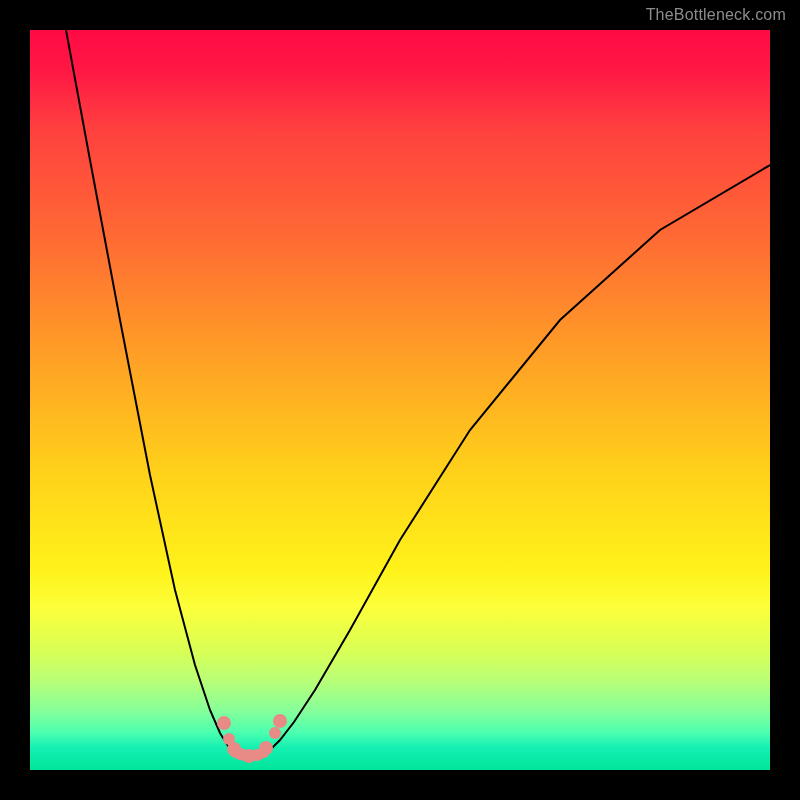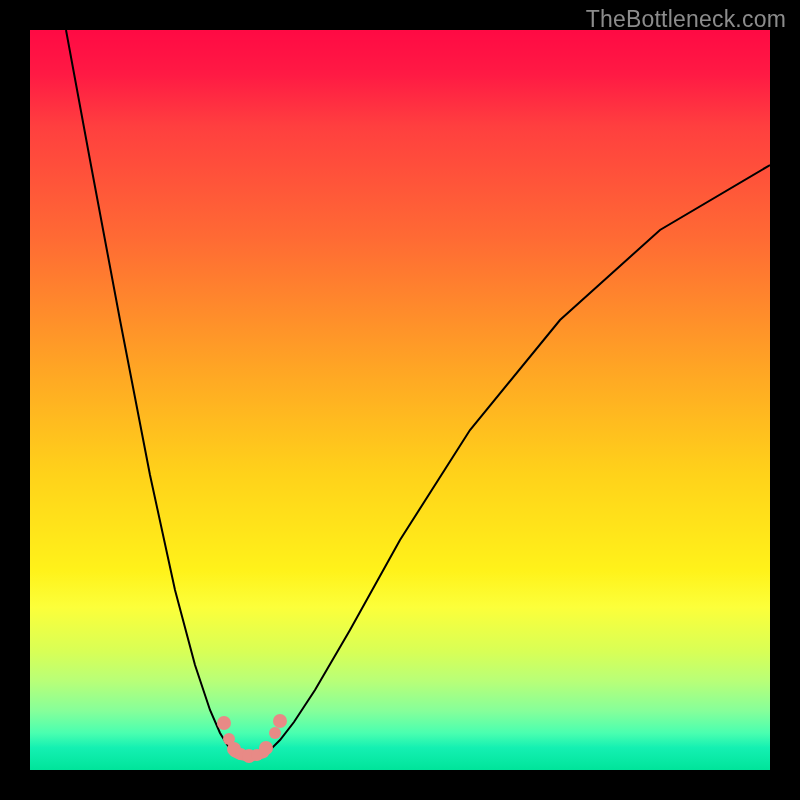--- a/index.html
+++ b/index.html
@@ -30,21 +30,21 @@
       #86ff9a 92%,
       #4affb0 95%,
       #14f0b2 97%,
       #00e49a 100%);
   }
   .watermark {
     position: absolute;
     top: 6px;
     right: 14px;
     font-family: Arial, Helvetica, sans-serif;
-    font-size: 23px;
+    font-size: 16px;
     color: #8c8c8c;
     font-weight: 500;
     letter-spacing: 0.2px;
   }
   svg.curves {
     position: absolute;
     left: 0;
     top: 0;
   }
   .dot {

